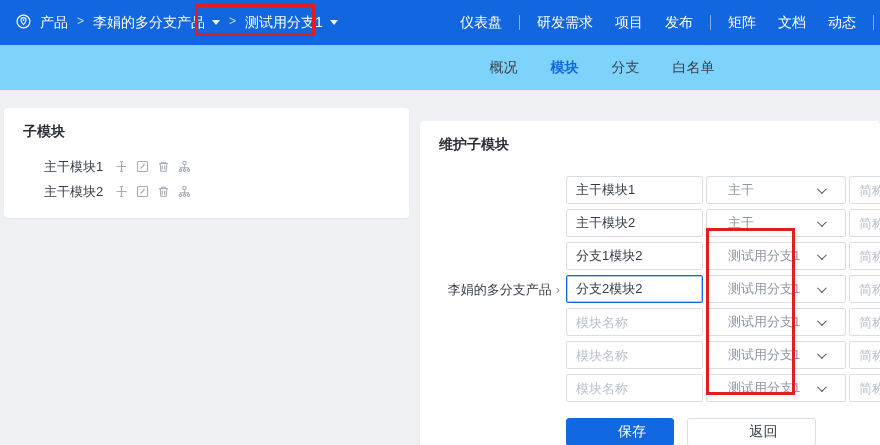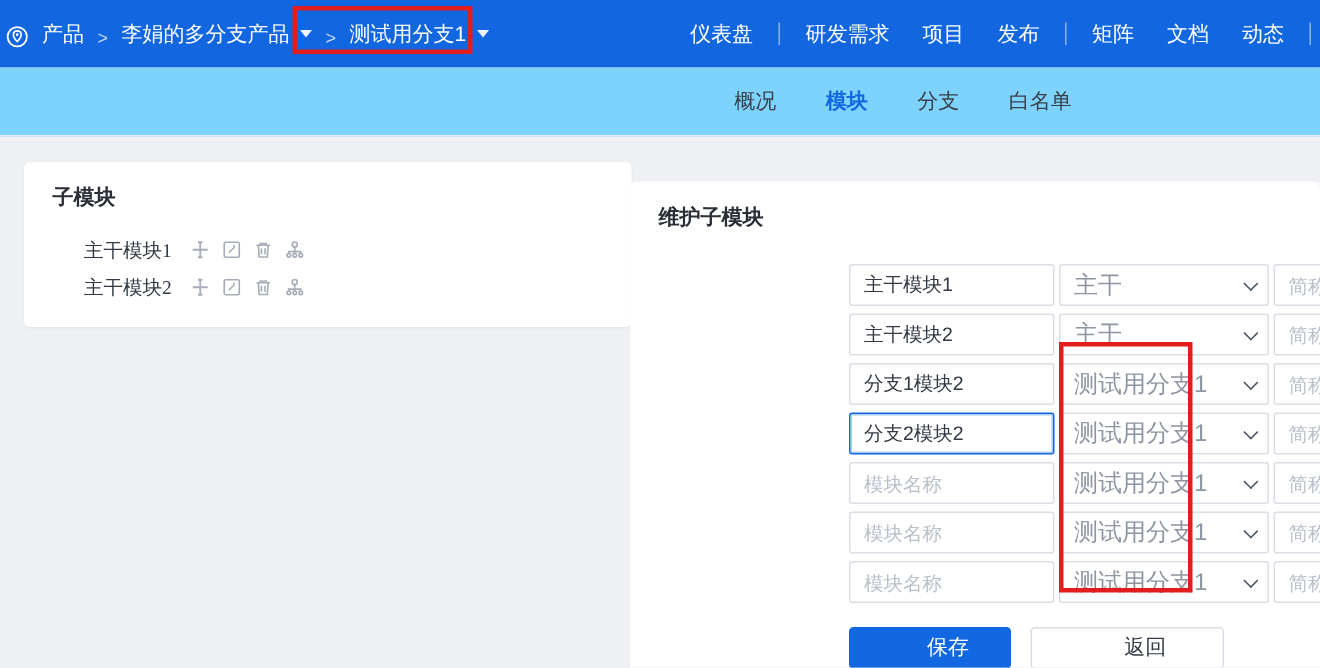--- a/index.html
+++ b/index.html
@@ -11,21 +11,21 @@
     overflow: hidden;
     color: #333a45;
   }
 
   
   .topbar {
     position: absolute; left:0; top:0; width:880px; height:45px;
     background: #1267e0; display:flex; align-items:center;
     color:#fff; font-size:14px; white-space:nowrap;
   }
-  .crumbs { display:flex; align-items:flex-end; padding-left:4px; gap:9px; }
+  .crumbs { display:flex; align-items:flex-start; padding-left:16px; gap:9px; }
   .crumb { display:flex; align-items:center; gap:5px; cursor:pointer; }
   .crumb-sep { color:rgba(255,255,255,.75); font-size:12px; }
   .caret-down {
     width:0; height:0; border-left:4px solid transparent; border-right:4px solid transparent;
     border-top:5px solid rgba(255,255,255,.95); margin-left:2px;
   }
   .pin-icon svg { display:block; }
   .topnav { margin-left:auto; display:flex; align-items:center; height:45px; }
   .topnav .nav-item { padding:0 11px; height:60px; display:flex; align-items:center; cursor:pointer; }
   .topnav .divider { width:1px; height:15px; background:rgba(255,255,255,.5); margin:0 6px; }
@@ -35,21 +35,21 @@
     position: absolute; left:0; top:45px; width:880px; height:46px;
     background:#7dd3fc; border-bottom:1px solid #e7e9ee;
     display:flex; align-items:center; justify-content:center;
   }
   .tabbar .tabs { position:relative; left:162px; display:flex; gap:33px; font-size:14px; color:#3a3f4a; }
   .tab { cursor:pointer; }
   .tab.active { color:#1268e0; font-weight:bold; }
 
   
   .card { position:absolute; background:#fff; border-radius:4px; box-shadow:0 1px 2px rgba(30,40,60,.04); }
-  .card-left  { left:16px;  top:108px; width:405px; height:110px;font-family:Liberation Serif, serif; }
+  .card-left  { left:4px;  top:108px; width:405px; height:110px; }
   .card-right { left:420px; top:108px; width:460px; height:337px;margin-top:13px; }
   .card-title { font-size:14px; font-weight:bold; color:#2a2e36; padding:15px 0 0 19px; }
 
   
   .module-list { margin:13px 0 0 40px; }
   .module-item { display:flex; align-items:center; gap:8px; height:25px; font-size:13px; color:#333a45; }
   .module-item .label { margin-right:4px; }
   .mini-icon { display:inline-flex; align-items:center; cursor:pointer; }
   .mini-icon svg { display:block; }
 
@@ -59,22 +59,22 @@
   .inp {
     height:28px; border:1px solid #d9dde4; border-radius:2px;
     font-family:"Liberation Sans",sans-serif; font-size:13px; color:#333a45;
     padding:0 9px; outline:none; background:#fff;
   }
   .inp::placeholder { color:#b9c0ca; }
   .inp-name  { width:137px; margin-right:3px; }
   .inp-name.focused { border:1px solid #1268e0; box-shadow:0 0 0 1px rgba(18,104,224,.35) inset; }
   .sel {
     width:140px; height:28px; border:1px solid #d9dde4; border-radius:2px;
-    display:flex; align-items:center; padding:0 9px; margin-right:3px;
-    font-size:16px; color:#8e96a3; background:#fff; cursor:pointer;
+    display:flex; align-items:center; padding:0 21px; margin-right:3px;
+    font-size:13px; color:#8e96a3; background:#fff; cursor:pointer;
   }
   .sel .chev {
     margin-left:auto; width:7px; height:7px;
     border-right:1.5px solid #4a5563; border-bottom:1.5px solid #4a5563;
     transform:rotate(45deg) translateY(-2px);
   }
   .inp-alias { width:70px; }
   .product-label {
     position:absolute; left:16px; top:160px; width:124px;
     font-size:13px; color:#333a45; text-align:right; white-space:nowrap;
@@ -204,20 +204,23 @@
           </svg>
         </span>
     </div>
 
   </div>
 </div>
 
 <div class="card card-right">
   <div class="card-title">维护子模块</div>
 
+  <div class="product-label">
+    <span>李娟的多分支产品</span><span class="arrow">›</span>
+  </div>
 
   <div class="form-rows">
 
     <div class="form-row">
       <input class="inp inp-name" value="主干模块1" style="">
       <div class="sel">
           <span>主干</span>
           <span class="chev"></span>
         </div>
       <input class="inp inp-alias" placeholder="简称" style="">

